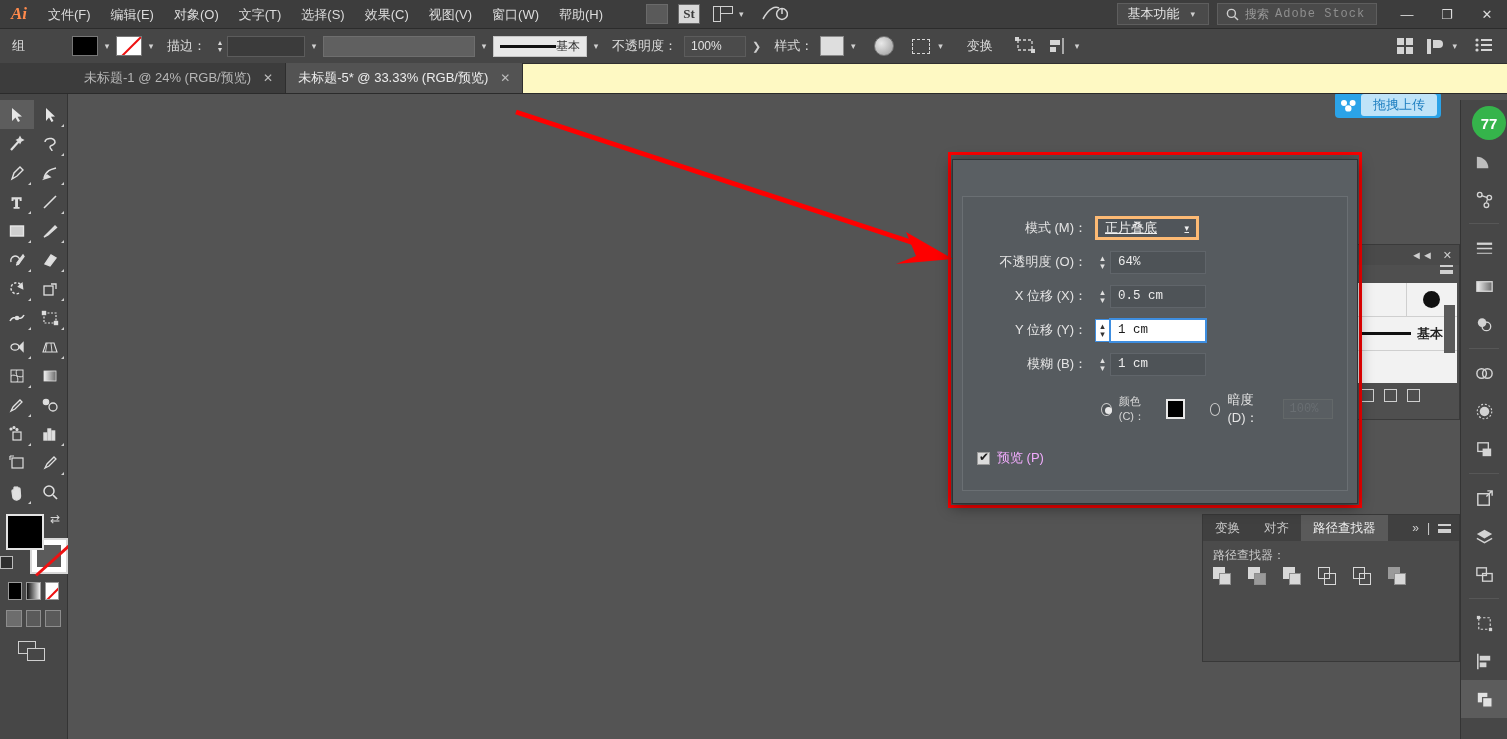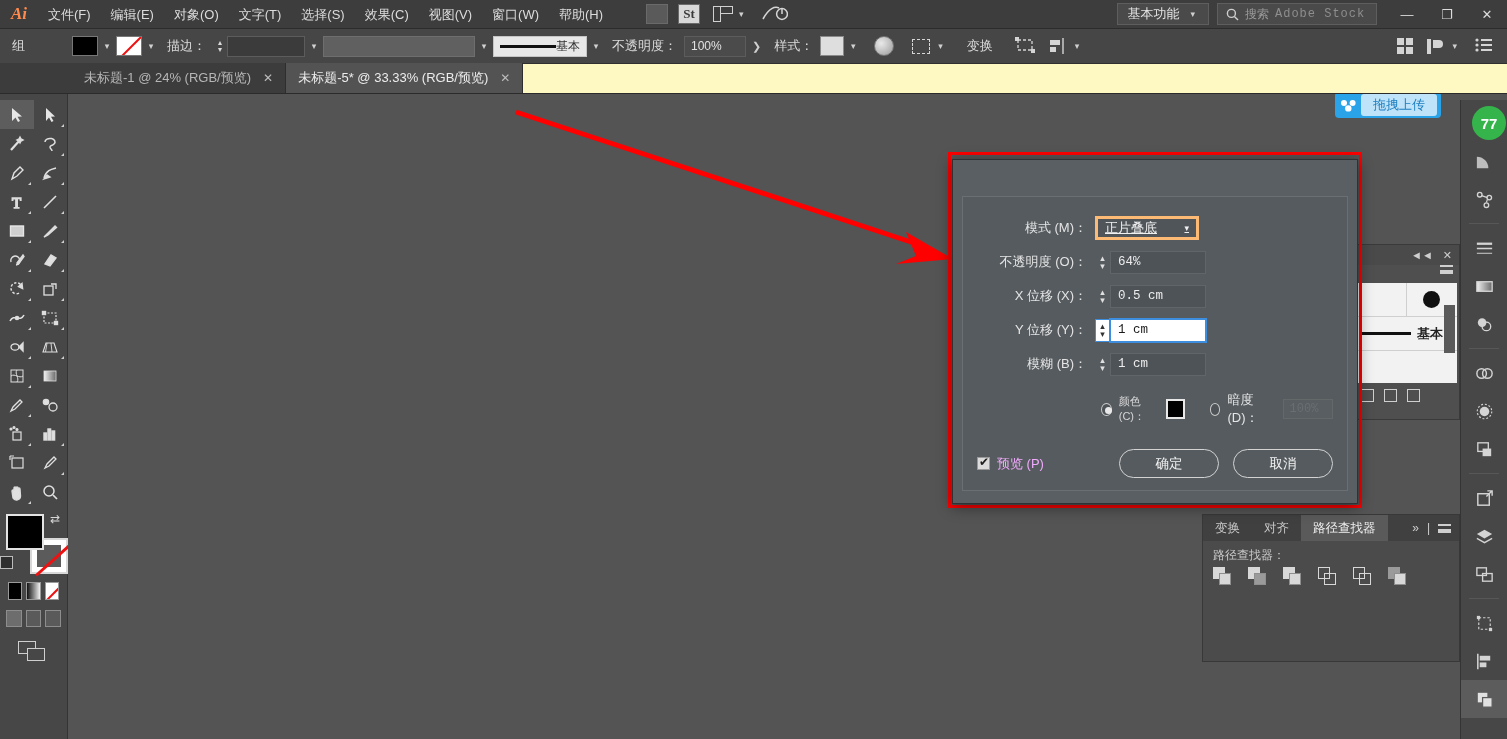--- a/index.html
+++ b/index.html
@@ -936,22 +936,18 @@
         <span class="cswatch"></span>
         <span style="width:14px"></span>
         <span class="radio"></span>
         <span class="disabled" style="font-size:13px">暗度 (D)：</span>
         <span class="dimfield">100%</span>
       </div>
 
       <div class="brow">
         <span class="chk"></span>
         <span class="prev-label">预览 (P)</span>
-        <span class="btns">
-          <span class="btn">确定</span>
-          <span class="btn">取消</span>
-        </span>
       </div>
 
     </div>
   </div>
 
 </div>
 
 </body></html>

